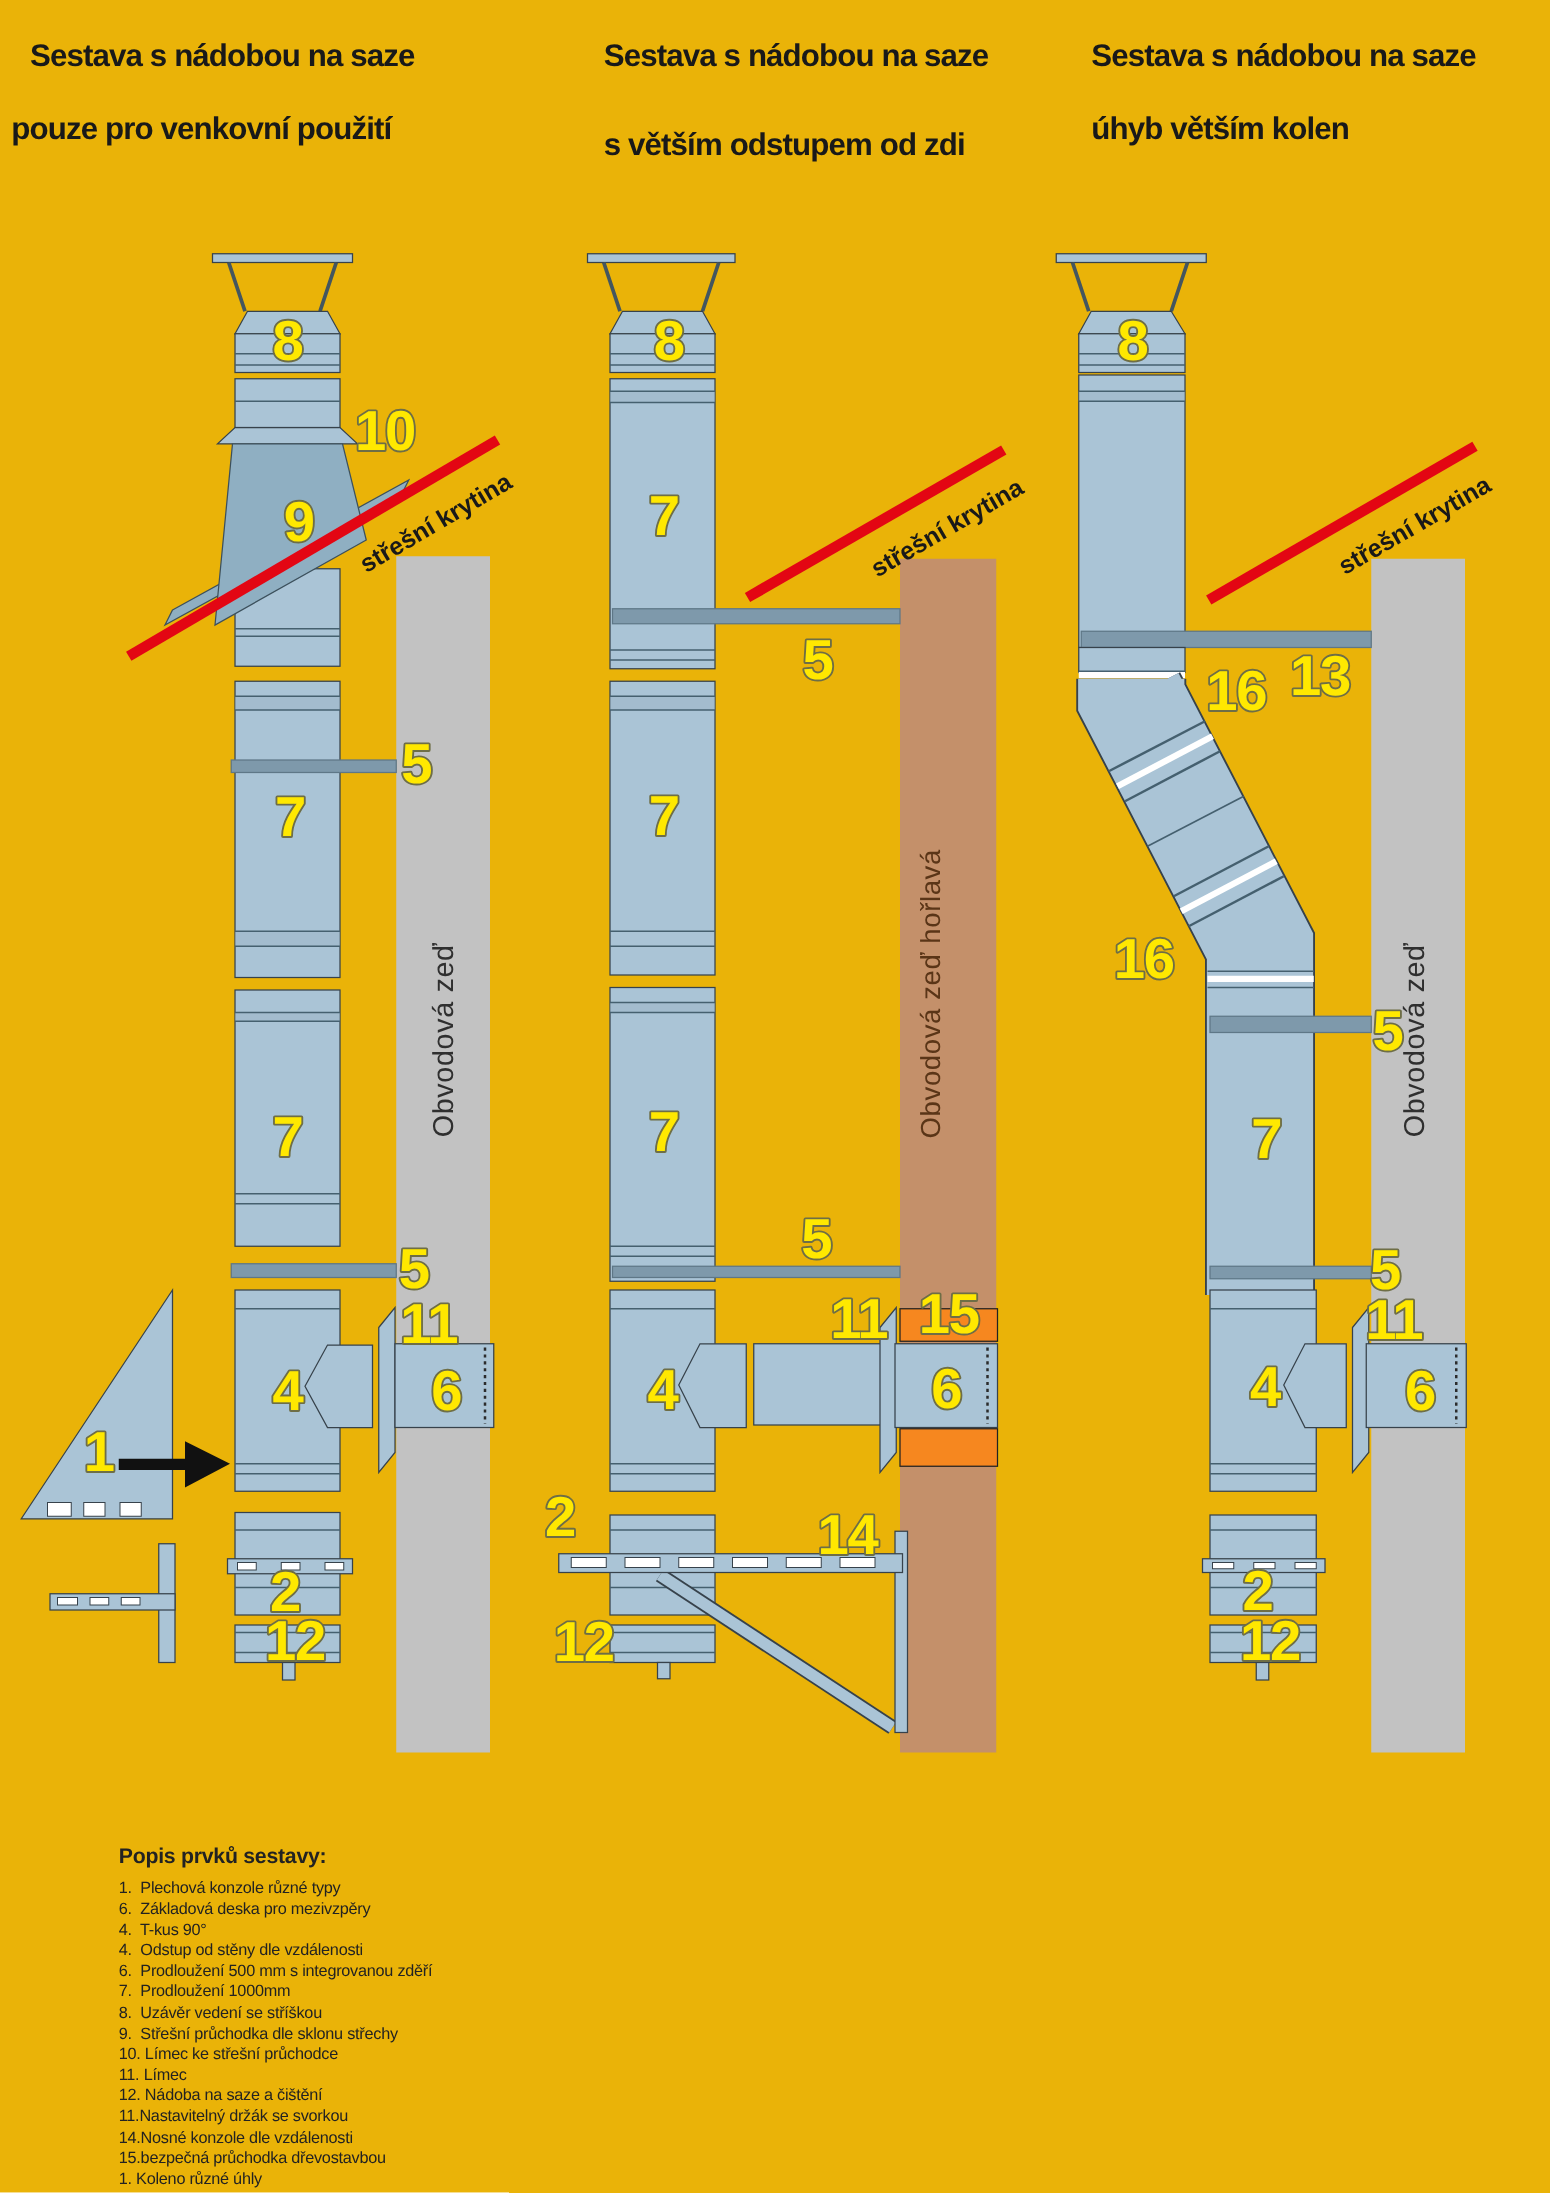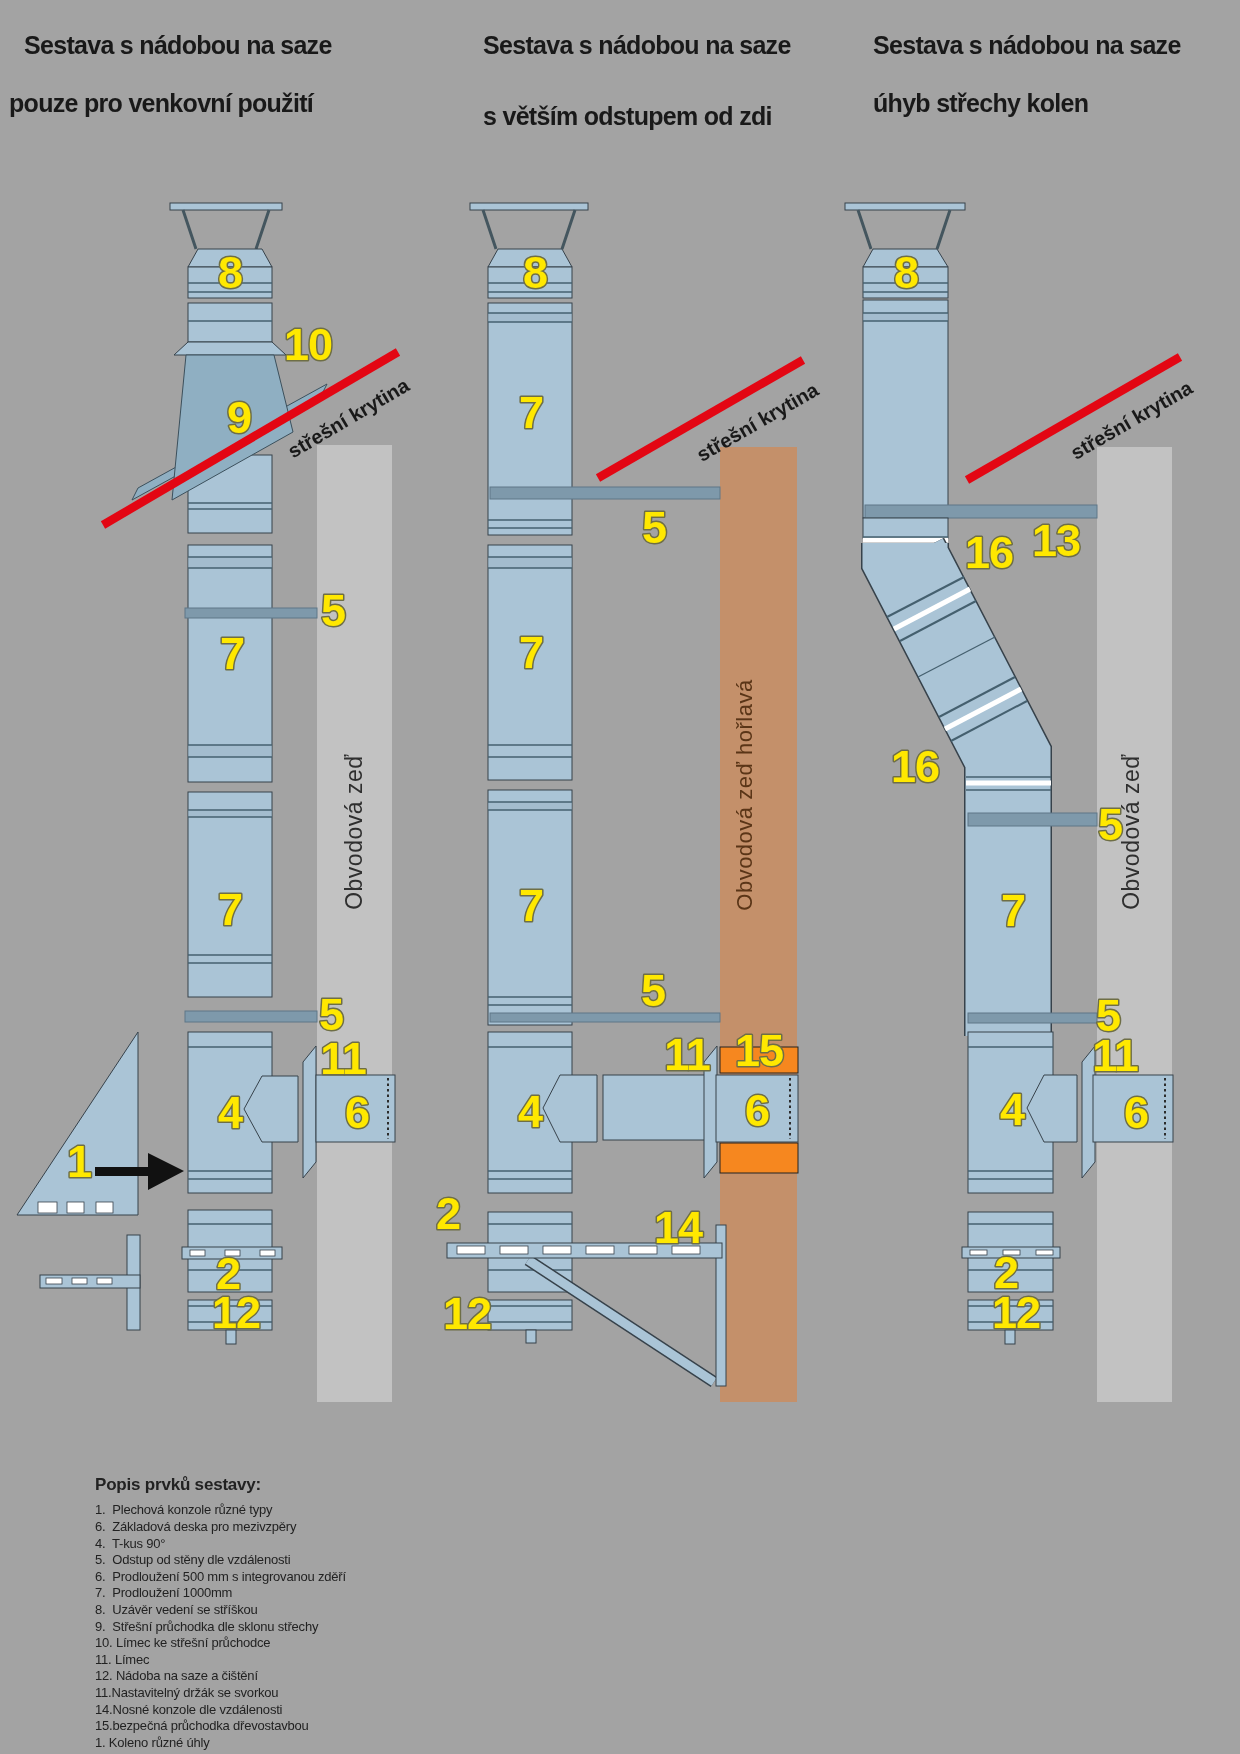--- a/index.html
+++ b/index.html
@@ -1,16 +1,16 @@
 <!DOCTYPE html>
 <html style="--pipe: #aac4d6; --flashing: #8fafc2; --wallgray: #c2c2c2; --wallwood: #c4906a; --orange: #f6871f; --red: #e30613; --yellow: #ffe800; --bar: #7e99ab;"><head>
 <meta charset="utf-8">
 <style>
   html,body{margin:0;padding:0;background:#fff;}
-  .stage{position:relative;width:1240px;height:1754px;background:#a3a3a3;overflow:hidden;
+  .stage{position:relative;width:1240px;height:1754px;background:#eab308;overflow:hidden;
          font-family:"Liberation Sans",sans-serif;}
   .stage svg{position:absolute;left:0;top:0;}
   .title-line{position:absolute;font:700 25px/1 "Liberation Sans",sans-serif;
               letter-spacing:-0.7px;color:#191919;white-space:nowrap;}
   .legend{position:absolute;left:95px;top:1432px;color:#222;margin-top:43px;}
   .legend-heading{font:700 17px/1.2 "Liberation Sans",sans-serif;letter-spacing:-0.2px;margin:0 0 7px 0;}
   .legend-item{font:400 13px/16.6px "Liberation Sans",sans-serif;letter-spacing:-0.2px;white-space:pre;}
   
   .pipe{fill:var(--pipe);stroke:#37424b;stroke-width:1;}
   .band{fill:#9db6c8;opacity:.55;}
@@ -38,21 +38,21 @@
 </head>
 <body>
 
 <div class="stage">
 
   <div class="title-line" style="left:24px;top:33px">Sestava s nádobou na saze</div>
   <div class="title-line" style="left:9px;top:91px">pouze pro venkovní použití</div>
   <div class="title-line" style="left:483px;top:33px">Sestava s nádobou na saze</div>
   <div class="title-line" style="left:483px;top:104px">s větším odstupem od zdi</div>
   <div class="title-line" style="left:873px;top:33px">Sestava s nádobou na saze</div>
-  <div class="title-line" style="left:873px;top:91px">úhyb střechy kolen</div>
+  <div class="title-line" style="left:873px;top:91px">úhyb větším kolen</div>
 
   <svg viewBox="0 0 1240 1754" width="1240" height="1754">
 
     <g>
       <rect class="wallg" x="317" y="445" width="75" height="957"></rect>
       <text class="walltext" transform="translate(362,832) rotate(-90)">Obvodová zeď</text>
     </g>
     <g>
       <rect class="wallw" x="720" y="447" width="77" height="955"></rect>
       <text class="walltext wood" transform="translate(752,795) rotate(-90)">Obvodová zeď hořlavá</text>
@@ -354,21 +354,21 @@
       <text class="num" x="1006" y="1288">2</text>
       <text class="num" x="1016" y="1328">12</text>
     </g>
   </svg>
 
   <div class="legend">
     <div class="legend-heading">Popis prvků sestavy:</div>
     <div class="legend-item">1.  Plechová konzole různé typy</div>
     <div class="legend-item">6.  Základová deska pro mezivzpěry</div>
     <div class="legend-item">4.  T-kus 90°</div>
-    <div class="legend-item">5.  Odstup od stěny dle vzdálenosti</div>
+    <div class="legend-item">4.  Odstup od stěny dle vzdálenosti</div>
     <div class="legend-item">6.  Prodloužení 500 mm s integrovanou zděří</div>
     <div class="legend-item">7.  Prodloužení 1000mm</div>
     <div class="legend-item">8.  Uzávěr vedení se stříškou</div>
     <div class="legend-item">9.  Střešní průchodka dle sklonu střechy</div>
     <div class="legend-item">10. Límec ke střešní průchodce</div>
     <div class="legend-item">11. Límec</div>
     <div class="legend-item">12. Nádoba na saze a čištění</div>
     <div class="legend-item">11.Nastavitelný držák se svorkou</div>
     <div class="legend-item">14.Nosné konzole dle vzdálenosti</div>
     <div class="legend-item">15.bezpečná průchodka dřevostavbou</div>

